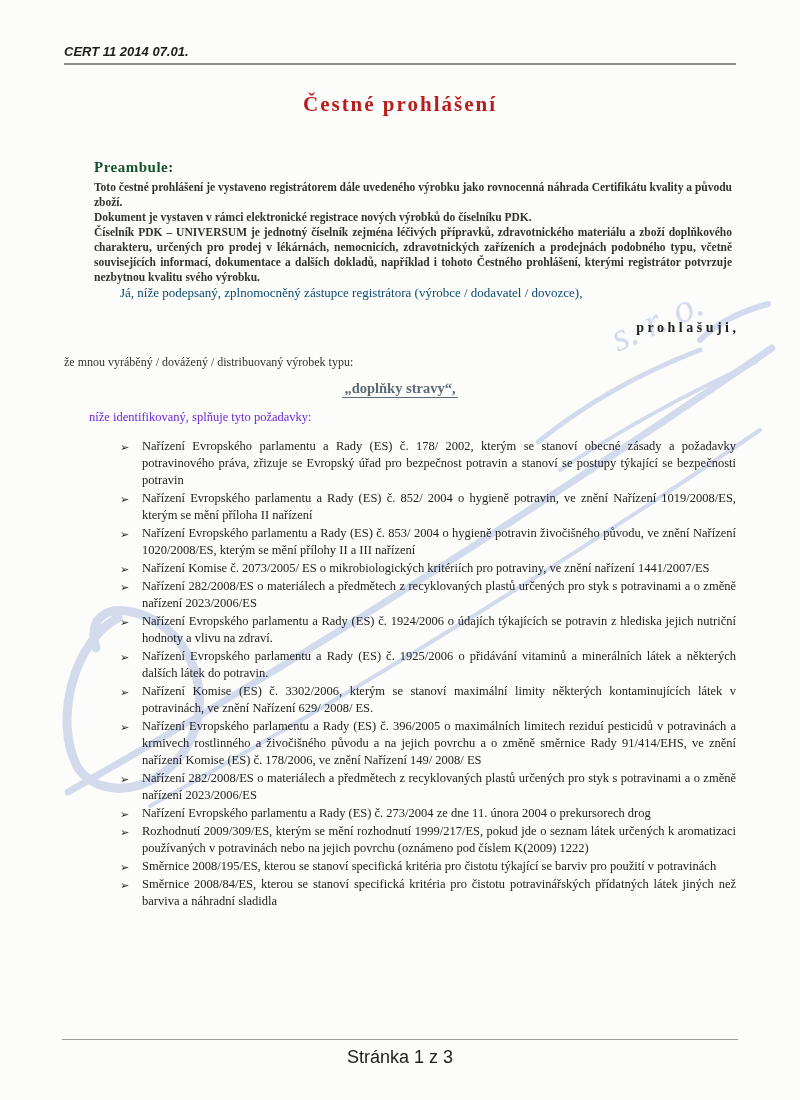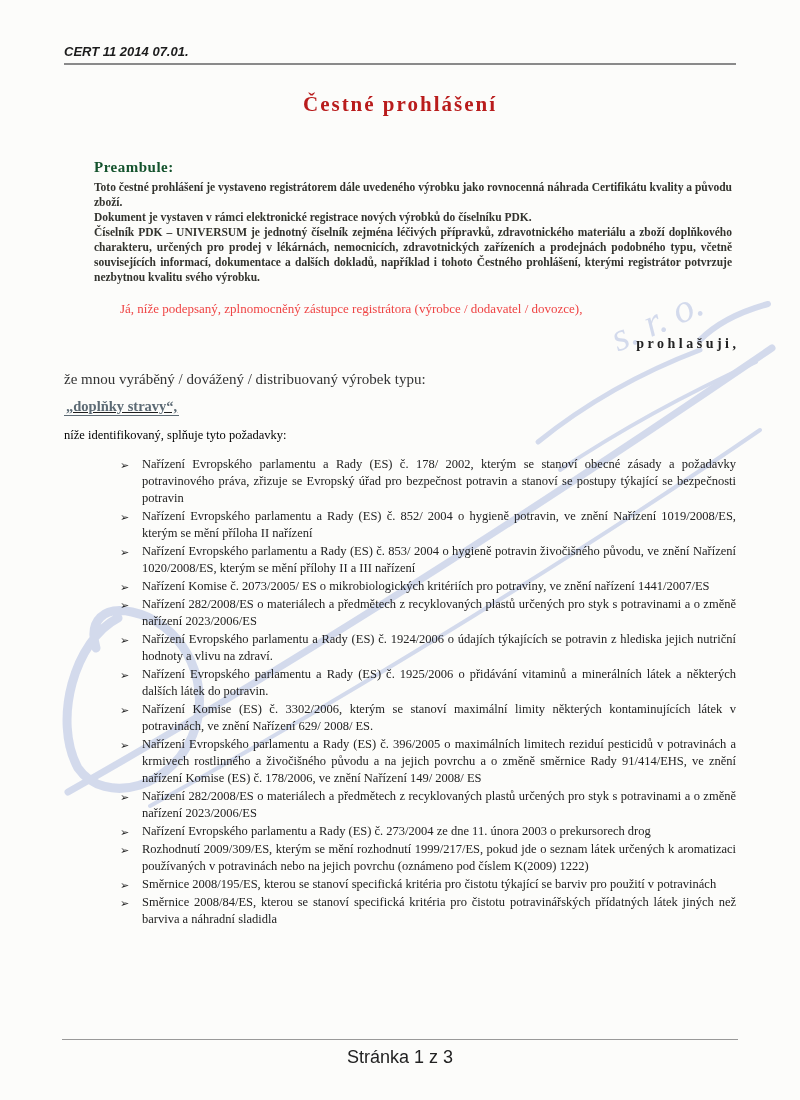--- a/index.html
+++ b/index.html
@@ -14,29 +14,29 @@
   .header-ref {
     text-align:left; font-family:"Liberation Sans", sans-serif;
     font-style:italic; font-weight:bold; font-size:13px; padding-top:44px; color:#1c1c1c;
   }
   .header-rule { border-top:2px solid #8a8a8a; margin-top:4px; }
   .doc-title { text-align:center; font-size:21px; font-weight:bold; letter-spacing:2px; margin-top:27px; color:#b91c1c; }
   .doc-subtitle { text-align:center; font-size:13.5px; font-weight:bold; margin-top:5px; color:#2b2b28; }
   .preamble { padding:0 4px 0 30px; }
   .preamble-heading { font-size:15px; font-weight:bold; margin-top:42px; margin-bottom:4px; color:#14532d; letter-spacing:.5px; }
   .preamble-par { font-size:11.5px; font-weight:bold; line-height:15px; text-align:justify; color:#33332e; }
-  .intro-line { margin-top:16px; font-size:13px; text-indent:56px; color:#ef4444; }
+  .intro-line { font-size:13px; text-indent:56px; color:#0c4a6e; }
   .declare-word { text-align:right; font-weight:bold; font-size:14px; margin-top:19px; color:#222; }
-  .product-intro { margin-top:19px; font-size:15px; color:#333; }
-  .product-type-line { text-align:left; margin-top:9px;text-decoration:underline; }
+  .product-intro { margin-top:19px; font-size:12px; color:#333; }
+  .product-type-line { text-align:center; margin-top:9px; }
   .product-type-line span {
     font-weight:bold; font-size:14.5px; color:#5c6a74;
     border-bottom:1.5px solid #5c6a74; padding:0 2px 1px;
   }
-  .req-intro { margin-top:13px; font-size:12.5px; color:#000000; }
+  .req-intro { margin-top:13px; font-size:12.5px; color:#6d28d9;margin-left:25px; }
   ul.req { list-style:none; margin-top:13px; margin-left:56px; }
   li.req-item {
     position:relative; padding-left:22px; font-size:12.5px; line-height:17px;
     text-align:justify; color:#222; margin-bottom:1px;
   }
   li.req-item .marker { position:absolute; left:0; top:1px; font-size:11px; color:#222; }
   .b { font-weight:normal; }
   .footer {
     position:absolute; left:62px; right:62px; bottom:32px; z-index:1;
     border-top:1.5px solid #999; text-align:center;
@@ -92,21 +92,21 @@
         <li class="req-item"><span class="marker">➢</span><span class="b">Nařízení Evropského parlamentu a Rady (ES) č. 178/ 2002, </span><span>kterým se stanoví obecné zásady a požadavky potravinového práva, zřizuje se Evropský úřad pro bezpečnost potravin a stanoví se postupy týkající se bezpečnosti potravin</span></li>
         <li class="req-item"><span class="marker">➢</span><span class="b">Nařízení Evropského parlamentu a Rady (ES) č. 852/ 2004 </span><span>o hygieně potravin, ve znění </span><span class="b">Nařízení 1019/2008/ES, </span><span>kterým se mění příloha II nařízení</span></li>
         <li class="req-item"><span class="marker">➢</span><span class="b">Nařízení Evropského parlamentu a Rady (ES) č. 853/ 2004 </span><span>o hygieně potravin živočišného původu, ve znění </span><span class="b">Nařízení 1020/2008/ES, </span><span>kterým se mění přílohy II a III nařízení</span></li>
         <li class="req-item"><span class="marker">➢</span><span class="b">Nařízení Komise č. 2073/2005/ ES </span><span>o mikrobiologických kritériích pro potraviny, ve znění </span><span class="b">nařízení 1441/2007/ES</span></li>
         <li class="req-item"><span class="marker">➢</span><span>Nařízení 282/2008/ES o materiálech a předmětech z recyklovaných plastů určených pro styk s potravinami a o změně nařízení 2023/2006/ES</span></li>
         <li class="req-item"><span class="marker">➢</span><span class="b">Nařízení Evropského parlamentu a Rady (ES) č. 1924/2006 </span><span> o údajích týkajících se potravin z hlediska jejich nutriční hodnoty a vlivu na zdraví.</span></li>
         <li class="req-item"><span class="marker">➢</span><span class="b">Nařízení Evropského parlamentu a Rady (ES) č. 1925/2006 </span><span> o přidávání vitaminů a minerálních látek a některých dalších látek do potravin.</span></li>
         <li class="req-item"><span class="marker">➢</span><span class="b">Nařízení Komise (ES) č. 3302/2006, </span><span>kterým se stanoví maximální limity některých kontaminujících látek v potravinách, </span><span class="b">ve znění Nařízení 629/ 2008/ ES.</span></li>
         <li class="req-item"><span class="marker">➢</span><span class="b">Nařízení Evropského parlamentu a Rady (ES) č. 396/2005 </span><span>o maximálních limitech reziduí pesticidů v potravinách a krmivech rostlinného a živočišného původu a na jejich povrchu a o změně směrnice Rady 91/414/EHS, ve znění nařízení Komise (ES) č. 178/2006, </span><span class="b">ve znění Nařízení 149/ 2008/ ES</span></li>
         <li class="req-item"><span class="marker">➢</span><span class="b">Nařízení 282/2008/ES </span><span>o materiálech a předmětech z recyklovaných plastů určených pro styk s potravinami a o změně nařízení 2023/2006/ES</span></li>
-        <li class="req-item"><span class="marker">➢</span><span class="b">Nařízení Evropského parlamentu a Rady (ES) č. 273/2004 </span><span>ze dne 11. února 2003 o prekursorech drog</span></li>
+        <li class="req-item"><span class="marker">➢</span><span class="b">Nařízení Evropského parlamentu a Rady (ES) č. 273/2004 </span><span>ze dne 11. února 2004 o prekursorech drog</span></li>
         <li class="req-item"><span class="marker">➢</span><span class="b">Rozhodnutí 2009/309/ES, </span><span>kterým se mění rozhodnutí 1999/217/ES, pokud jde o seznam látek určených k aromatizaci používaných v potravinách nebo na jejich povrchu (oznámeno pod číslem K(2009) 1222)</span></li>
         <li class="req-item"><span class="marker">➢</span><span class="b">Směrnice 2008/195/ES, </span><span>kterou se stanoví specifická kritéria pro čistotu týkající se barviv pro použití v potravinách</span></li>
         <li class="req-item"><span class="marker">➢</span><span class="b">Směrnice 2008/84/ES, </span><span>kterou se stanoví specifická kritéria pro čistotu potravinářských přídatných látek jiných než barviva a náhradní sladidla</span></li>
       </ul>
 
   </div>
 
   <div class="footer">
     <span>Stránka</span>
     <span class="b">1</span>

